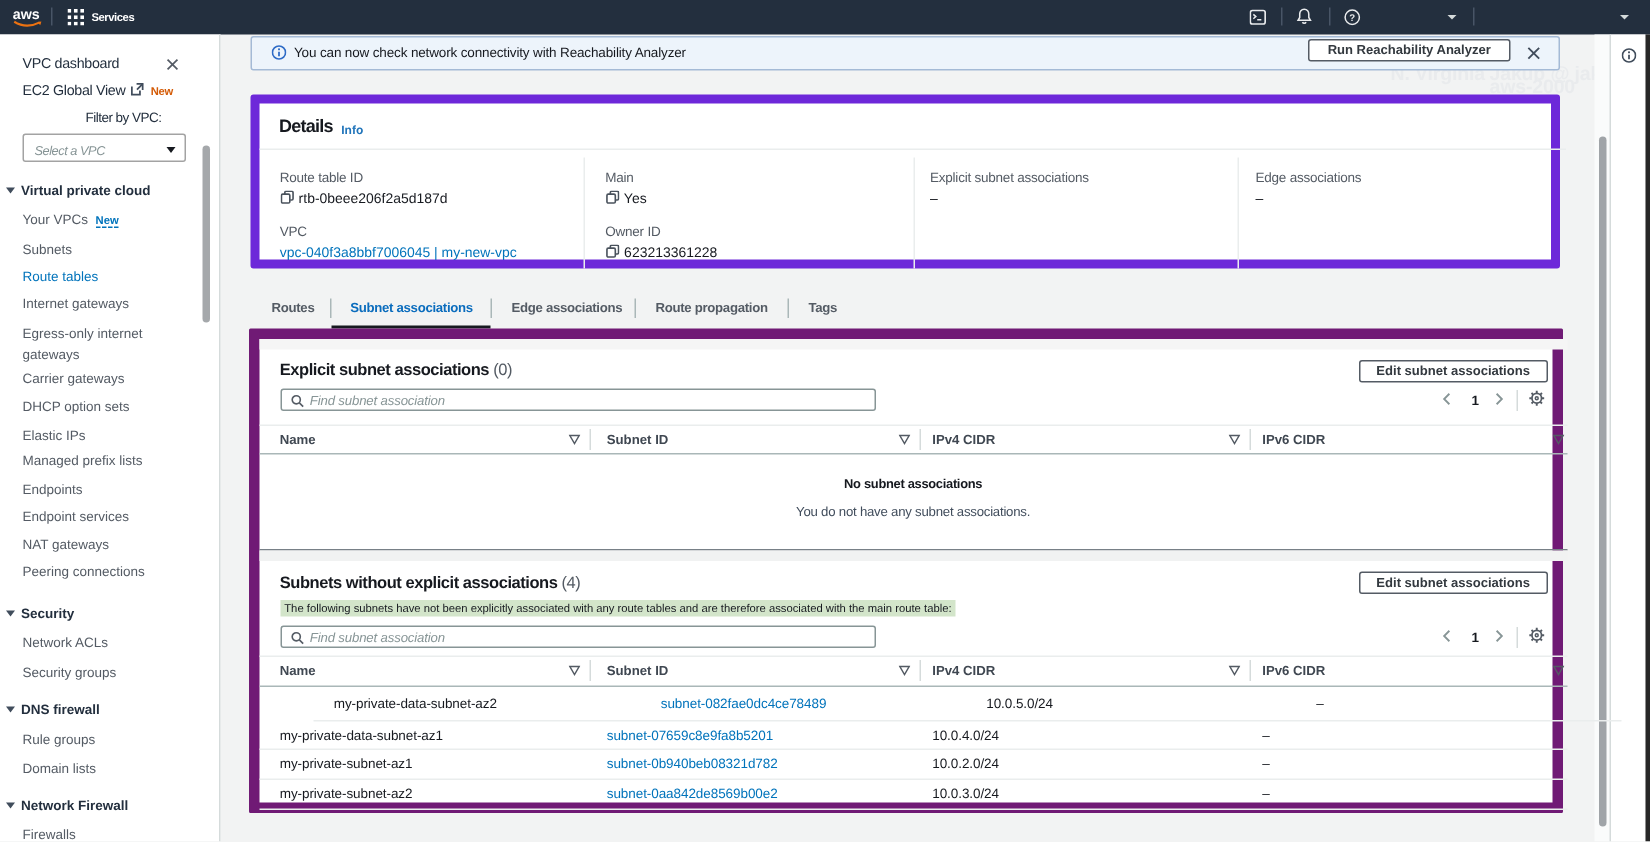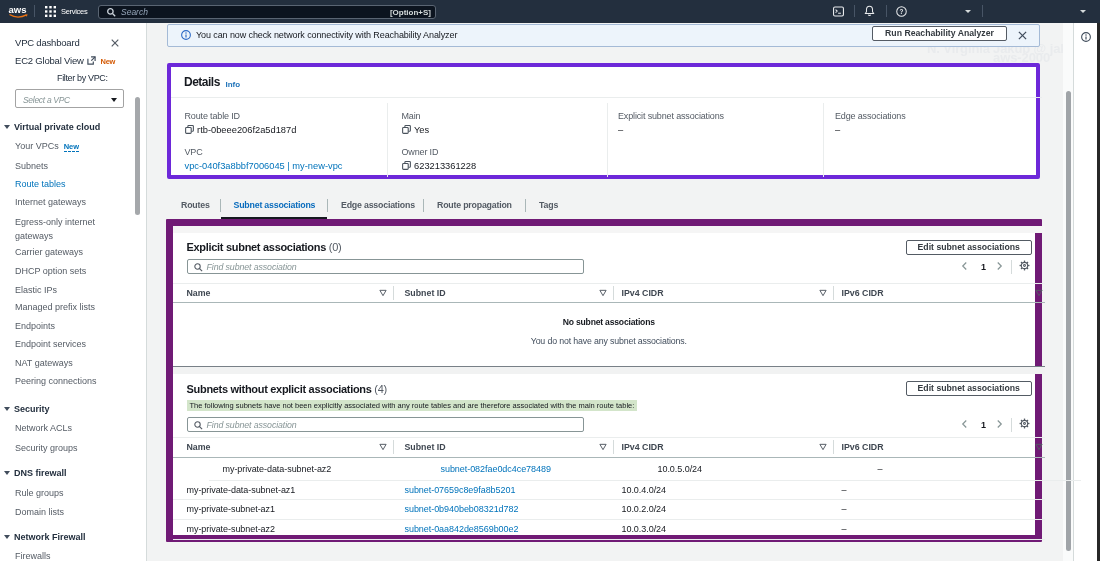--- a/index.html
+++ b/index.html
@@ -2,21 +2,21 @@
 <html><head>
 <meta charset="utf-8">
 <style>
 * { margin:0; padding:0; box-sizing:border-box; }
 html,body { width:1100px; height:561px; overflow:hidden; }
 body { font-family:"Liberation Sans", sans-serif; background:#f2f3f3; position:relative; color:#16191f; }
 .abs { position:absolute; }
 
 #topbar { position:absolute; left:0; top:0; width:1100px; height:23px; background:#232f3e; }
 #topbar .sep { position:absolute; top:5px; width:1px; height:12px; background:#485566; }
-#svcs { position:absolute; left:61px; top:7px; font-size:7.5px; font-weight:normal; color:#ffffff; letter-spacing:-0.3px; line-height:9px; }
+#svcs { position:absolute; left:61px; top:7px; font-size:7.5px; font-weight:bold; color:#ffffff; letter-spacing:-0.3px; line-height:9px; }
 #searchbox { position:absolute; left:98px; top:4.5px; width:338px; height:14.5px; background:#0c141f; border:1.5px solid #5a6573; border-radius:3px; }
 #searchbox .ph { position:absolute; left:22px; top:2px; font-size:8.5px; font-style:italic; color:#95a5b8; line-height:9px; }
 #searchbox .kbd { position:absolute; right:4px; top:2px; font-size:8px; font-weight:bold; color:#d5dbdb; line-height:9px; }
 #topbar .ttxt { position:absolute; top:7.5px; font-size:13px; font-weight:bold; color:#e9ebed; letter-spacing:-0.1px; line-height:9px;margin-top:36px; }
 .dartri { width:0; height:0; border-left:3px solid transparent; border-right:3px solid transparent; border-top:3.5px solid #d5dbdb; position:absolute; top:9.5px; }
 
 #sidebar { position:absolute; left:0; top:23px; width:147px; height:538px; background:#fff; border-right:1px solid #d5dbdb; }
 #sidebar .t { position:absolute; left:15px; white-space:nowrap; line-height:13px; }
 .navitem { font-size:9px; color:#545b64; }
 .navhead { font-size:9px; font-weight:bold; color:#232f3e; }
@@ -25,21 +25,21 @@
 
 #sbtrack { position:absolute; left:1063px; top:23px; width:10px; height:538px; background:#fafbfb; }
 #helpstrip { position:absolute; left:1073px; top:23px; width:24px; height:538px; background:#fff; border-left:1px solid #d5dbdb; }
 #darkstrip { position:absolute; left:1097px; top:23px; width:3px; height:538px; background:#272727; }
 #mainsb { position:absolute; left:1066px; top:91px; width:5px; height:460px; background:#a0a4a8; border-radius:3px; }
 
 #banner { position:absolute; left:167px; top:23.5px; width:873px; height:23px; background:#edf4fb; border:1px solid #a4bad6; border-radius:2px; }
 #banner .msg { position:absolute; left:28px; top:5px; font-size:9px; color:#16191f; letter-spacing:-0.1px; line-height:11px; }
 #runbtn { position:absolute; left:704px; top:1.5px; width:135px; height:15px; background:#fff; border:1px solid #545b64; border-radius:2px; font-size:8.7px; font-weight:bold; color:#33393f; text-align:center; line-height:12.5px; }
 
-#details { position:absolute; left:167px; top:63px; width:873px; height:116px; background:#fff; border:4px solid #6d28d9; border-radius:2px;text-decoration:underline; }
+#details { position:absolute; left:167px; top:63px; width:873px; height:116px; background:#fff; border:6px solid #6d28d9; border-radius:2px;text-decoration:underline; }
 #details h1 { position:absolute; left:13px; top:7.5px; font-size:12px; font-weight:bold; color:#16191f; letter-spacing:-0.5px; line-height:14px; }
 #details .info { position:absolute; left:54.5px; top:12.5px; font-size:8px; font-weight:bold; color:#2074ba; line-height:10px; }
 #dhr { position:absolute; left:0; top:30px; width:871px; height:1px; background:#eaeded; }
 .dcol { position:absolute; top:31px; height:84px; }
 .dvline { position:absolute; top:36px; height:74px; width:1px; background:#eaeded; }
 .dlabel { position:absolute; font-size:9px; color:#545b64; white-space:nowrap; letter-spacing:-0.15px; line-height:11px; }
 .dval { position:absolute; font-size:9.3px; color:#16191f; white-space:nowrap; line-height:11px; }
 .dlink { position:absolute; font-size:9.3px; color:#0073bb; white-space:nowrap; line-height:11px; }
 
 .tab { position:absolute; top:200px; font-size:8.8px; font-weight:bold; color:#545b64; white-space:nowrap; letter-spacing:-0.2px; line-height:11px; }
@@ -80,28 +80,20 @@
         <rect x="8.6" y="0" width="2.4" height="2.4"></rect>
       <rect x="0" y="4.3" width="2.4" height="2.4"></rect>
         <rect x="4.3" y="4.3" width="2.4" height="2.4"></rect>
         <rect x="8.6" y="4.3" width="2.4" height="2.4"></rect>
       <rect x="0" y="8.6" width="2.4" height="2.4"></rect>
         <rect x="4.3" y="8.6" width="2.4" height="2.4"></rect>
         <rect x="8.6" y="8.6" width="2.4" height="2.4"></rect>
     </g>
   </svg>
   <div id="svcs">Services</div>
-  <div id="searchbox">
-    <svg style="position:absolute;left:8px;top:2.5px" width="9" height="9" viewBox="0 0 9 9">
-        <circle cx="3.4" cy="3.4" r="2.7" fill="none" stroke="#ccd4dc" stroke-width="1.3"></circle>
-        <line x1="5.5" y1="5.5" x2="8.2" y2="8.2" stroke="#ccd4dc" stroke-width="1.3"></line>
-      </svg>
-    <div class="ph">Search</div>
-    <div class="kbd">[Option+S]</div>
-  </div>
   <svg style="position:absolute;left:833px;top:5.5px" width="11" height="11" viewBox="0 0 12 11">
     <rect x="0.6" y="0.6" width="10.8" height="9.8" rx="1.5" fill="none" stroke="#e9ebed" stroke-width="1.2"></rect>
     <path d="M2.8 3.4 L4.6 5 L2.8 6.6" fill="none" stroke="#e9ebed" stroke-width="1.1"></path>
     <line x1="5.6" y1="7.4" x2="8.6" y2="7.4" stroke="#e9ebed" stroke-width="1.1"></line>
   </svg>
   <div class="sep" style="left:853.5px"></div>
   <svg style="position:absolute;left:864px;top:5px" width="11" height="12" viewBox="0 0 12 13">
     <path d="M6 1.2 C3.8 1.2 2.7 2.8 2.7 4.8 L2.7 7.2 L1.5 9.3 L10.5 9.3 L9.3 7.2 L9.3 4.8 C9.3 2.8 8.2 1.2 6 1.2 Z" fill="none" stroke="#e9ebed" stroke-width="1.1"></path>
     <path d="M4.7 10.6 A1.4 1.4 0 0 0 7.3 10.6" fill="none" stroke="#e9ebed" stroke-width="1.1"></path>
   </svg>

